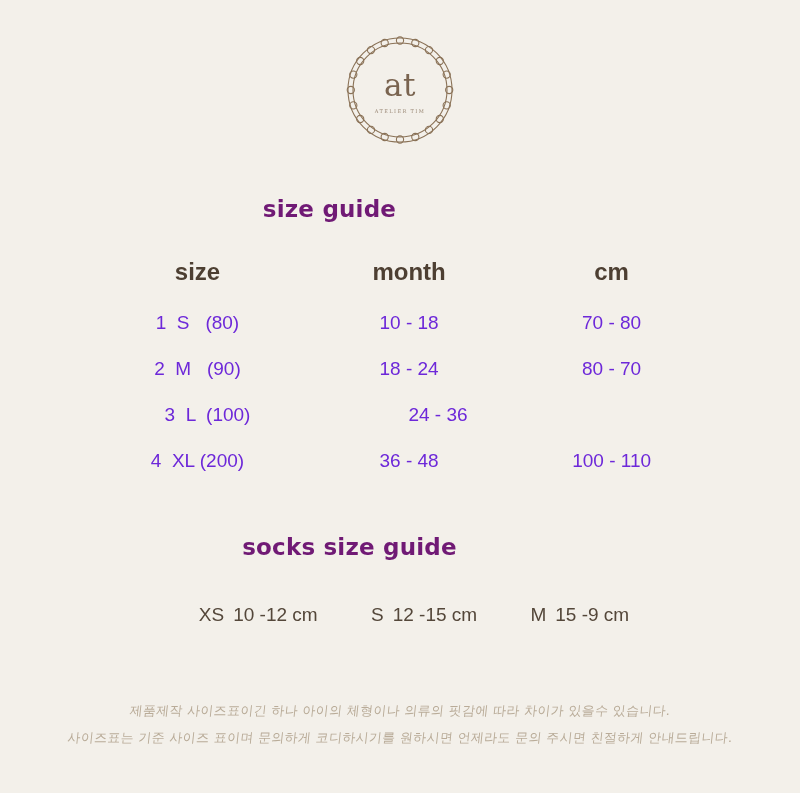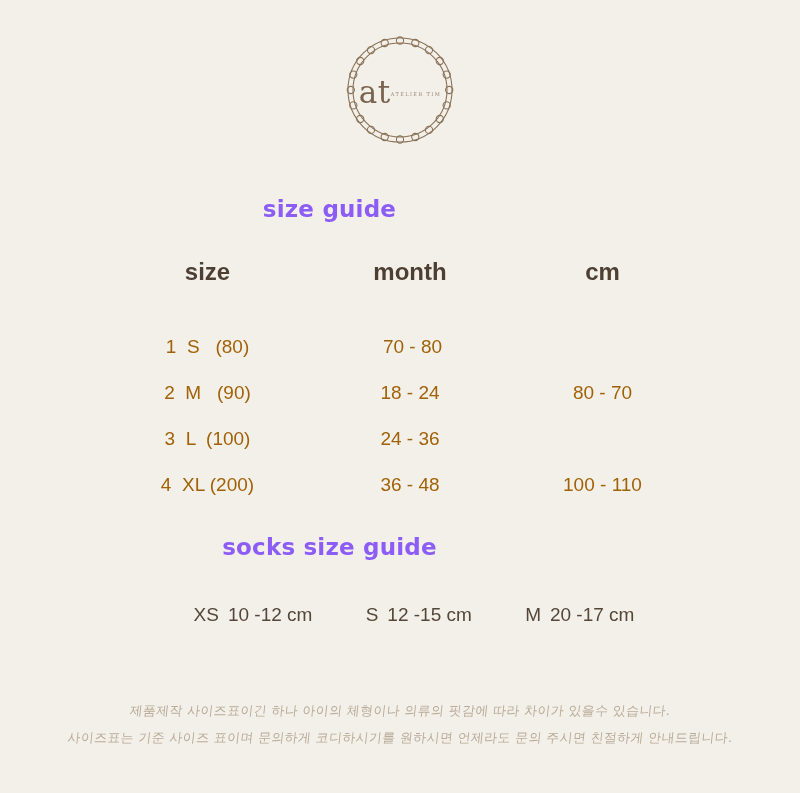--- a/index.html
+++ b/index.html
@@ -29,21 +29,21 @@
     width: 800px;
     display: flex;
     justify-content: center;
   }
   .logo {
     position: relative;
     width: 124px;
     height: 124px;
     border-radius: 50%;
     display: flex;
-    flex-direction: row;
+    flex-direction: column;
     align-items: center;
     justify-content: center;
   }
   .logo .ring {
     position: absolute;
     inset: 0;
   }
   .logo .brand {
     position: relative;
     font-family: "DejaVu Serif", serif;
@@ -63,46 +63,47 @@
   }
 
   
   .heading {
     position: absolute;
     width: 659px;
     text-align: center;
     font-family: "DejaVu Sans", sans-serif;
     font-weight: bold;
     font-size: 23px;
-    color: #8b5cf6;
+    color: #701a75;
     letter-spacing: 0.2px;
   }
   #size-guide-heading { top: 196px; }
-  #socks-heading { top: 534px; }
+  #socks-heading { top: 534px; padding-left: 20px; }
 
   
   .table {
     position: absolute;
     top: 258px;
     left: 100px;
     width: 600px;
   }
   .trow {
     display: flex;
-    align-items: flex-end;
+    align-items: flex-start;
+    gap: 28px;
   }
   .trow.head {
     font-weight: bold;
     font-size: 24px;
     color: #4d3f32;
     padding-bottom: 26px;
   }
   .trow.body {
     font-size: 19px;
-    color: #a16207;
+    color: #6d28d9;
     height: 46px;
   }
   .c-size {
     width: 215px;
     text-align: center;
     white-space: pre;
   }
   .c-month {
     width: 190px;
     text-align: center;
@@ -190,20 +191,21 @@
 
   <div class="table">
     <div class="trow head">
       <div class="c-size">size</div>
       <div class="c-month">month</div>
       <div class="c-cm">cm</div>
     </div>
 
     <div class="trow body">
       <div class="c-size">1  S   (80)</div>
+      <div class="c-month">10 - 18</div>
       <div class="c-cm">70 - 80</div>
     </div>
 
     <div class="trow body">
       <div class="c-size">2  M   (90)</div>
       <div class="c-month">18 - 24</div>
       <div class="c-cm">80 - 70</div>
     </div>
 
     <div class="trow body">
@@ -221,20 +223,20 @@
   <div class="heading" id="socks-heading">socks size guide</div>
 
   <div class="socks-row">
     <span class="socks-item">
       <span class="lbl">XS</span><span class="val">10 -12 cm</span>
     </span>
     <span class="socks-item">
       <span class="lbl">S</span><span class="val">12 -15 cm</span>
     </span>
     <span class="socks-item">
-      <span class="lbl">M</span><span class="val">20 -17 cm</span>
+      <span class="lbl">M</span><span class="val">15 -9 cm</span>
     </span>
   </div>
 
   <div class="note" id="note-line-1">제품제작 사이즈표이긴 하나 아이의 체형이나 의류의 핏감에 따라 차이가 있을수 있습니다.</div>
   <div class="note" id="note-line-2">사이즈표는 기준 사이즈 표이며 문의하게 코디하시기를 원하시면 언제라도 문의 주시면 친절하게 안내드립니다.</div>
 
 </div>
 
 </body></html>

